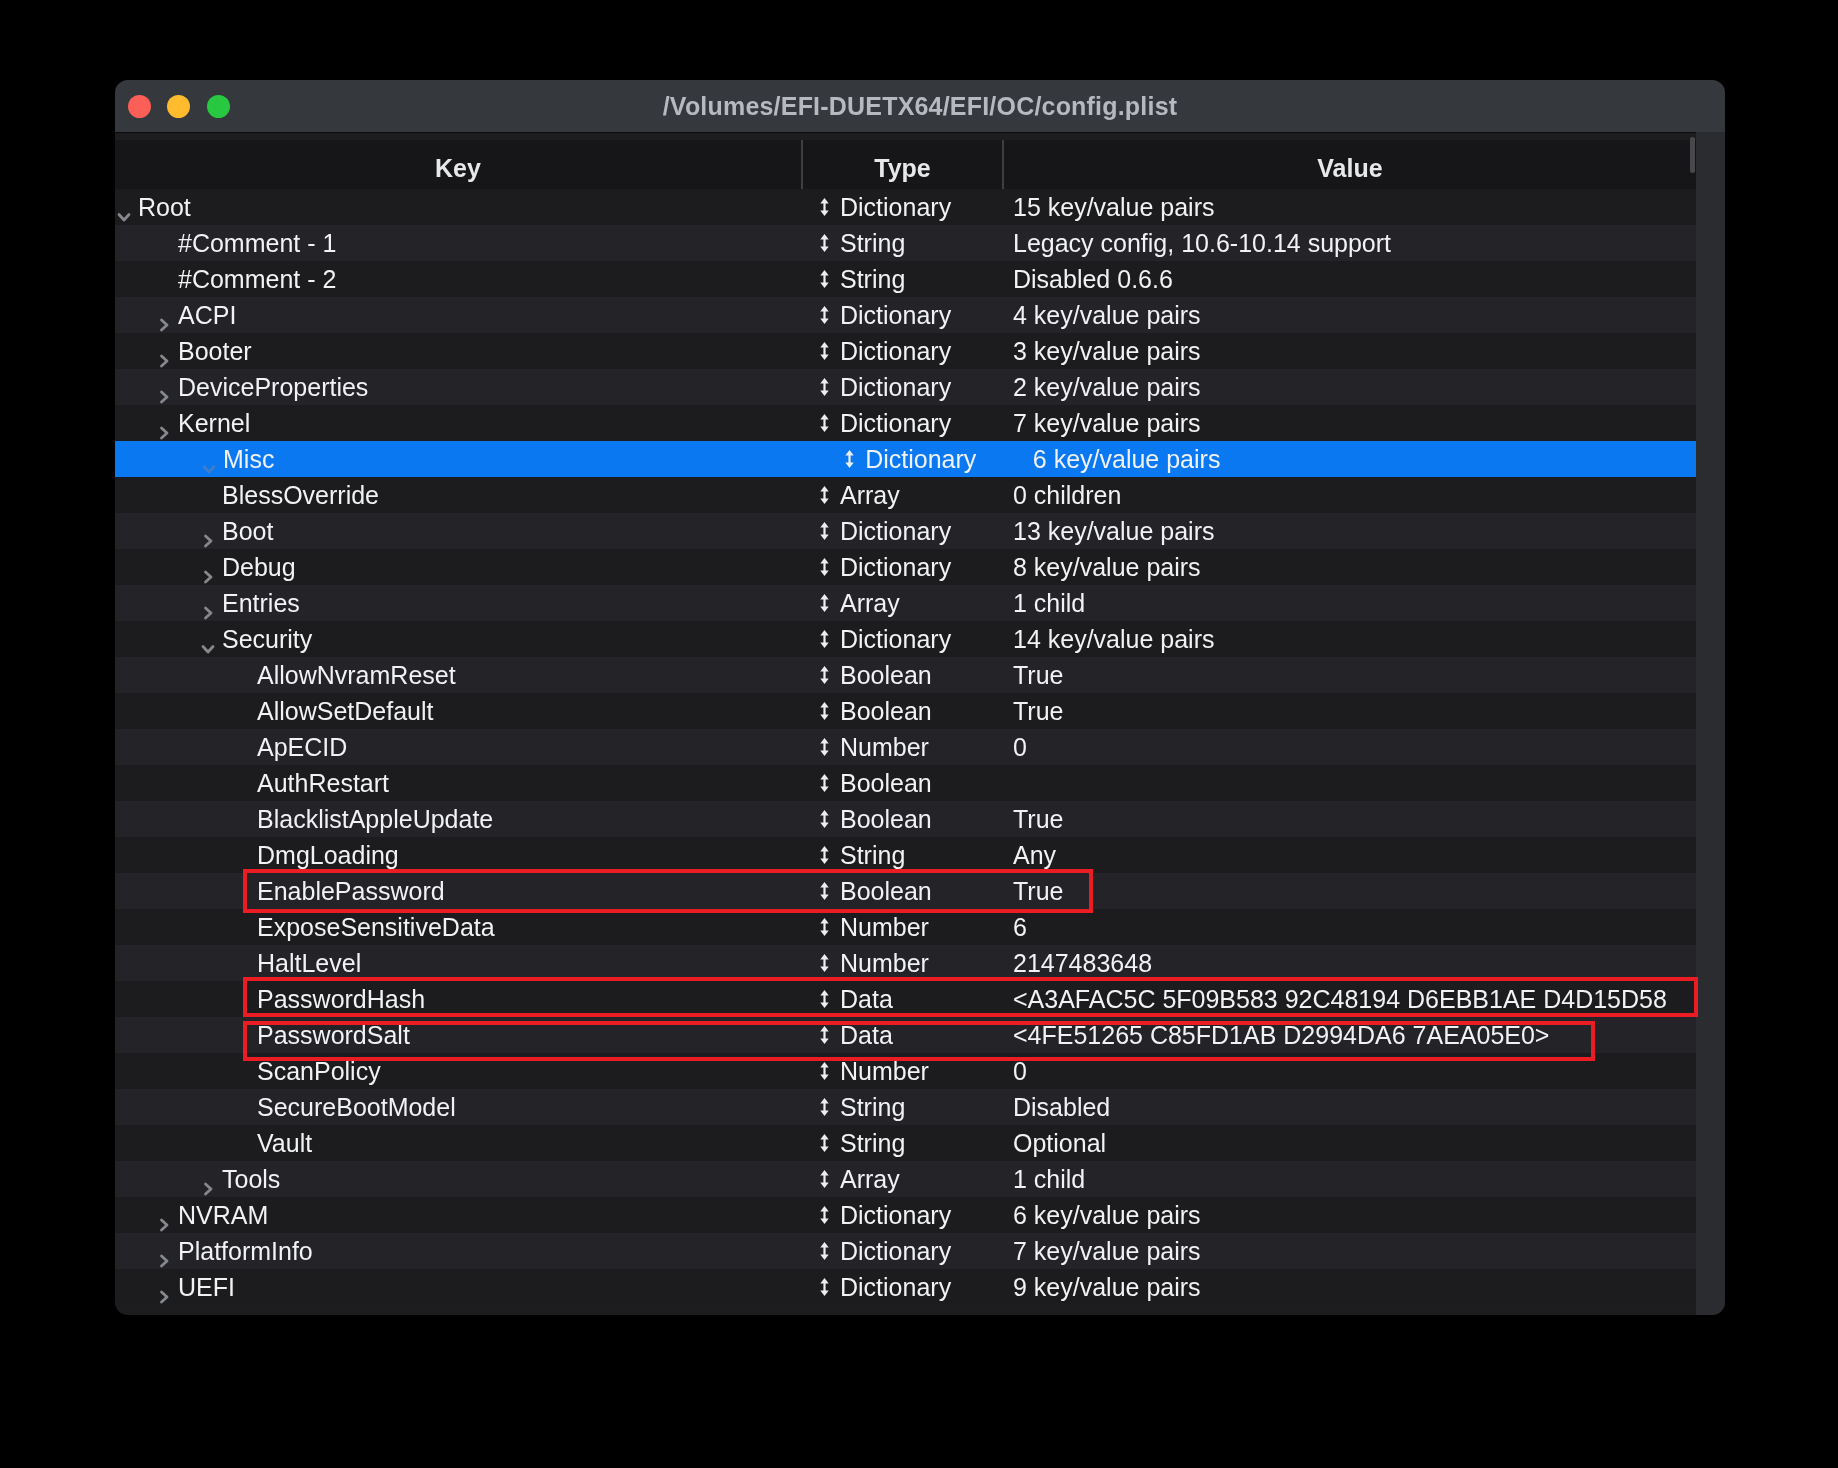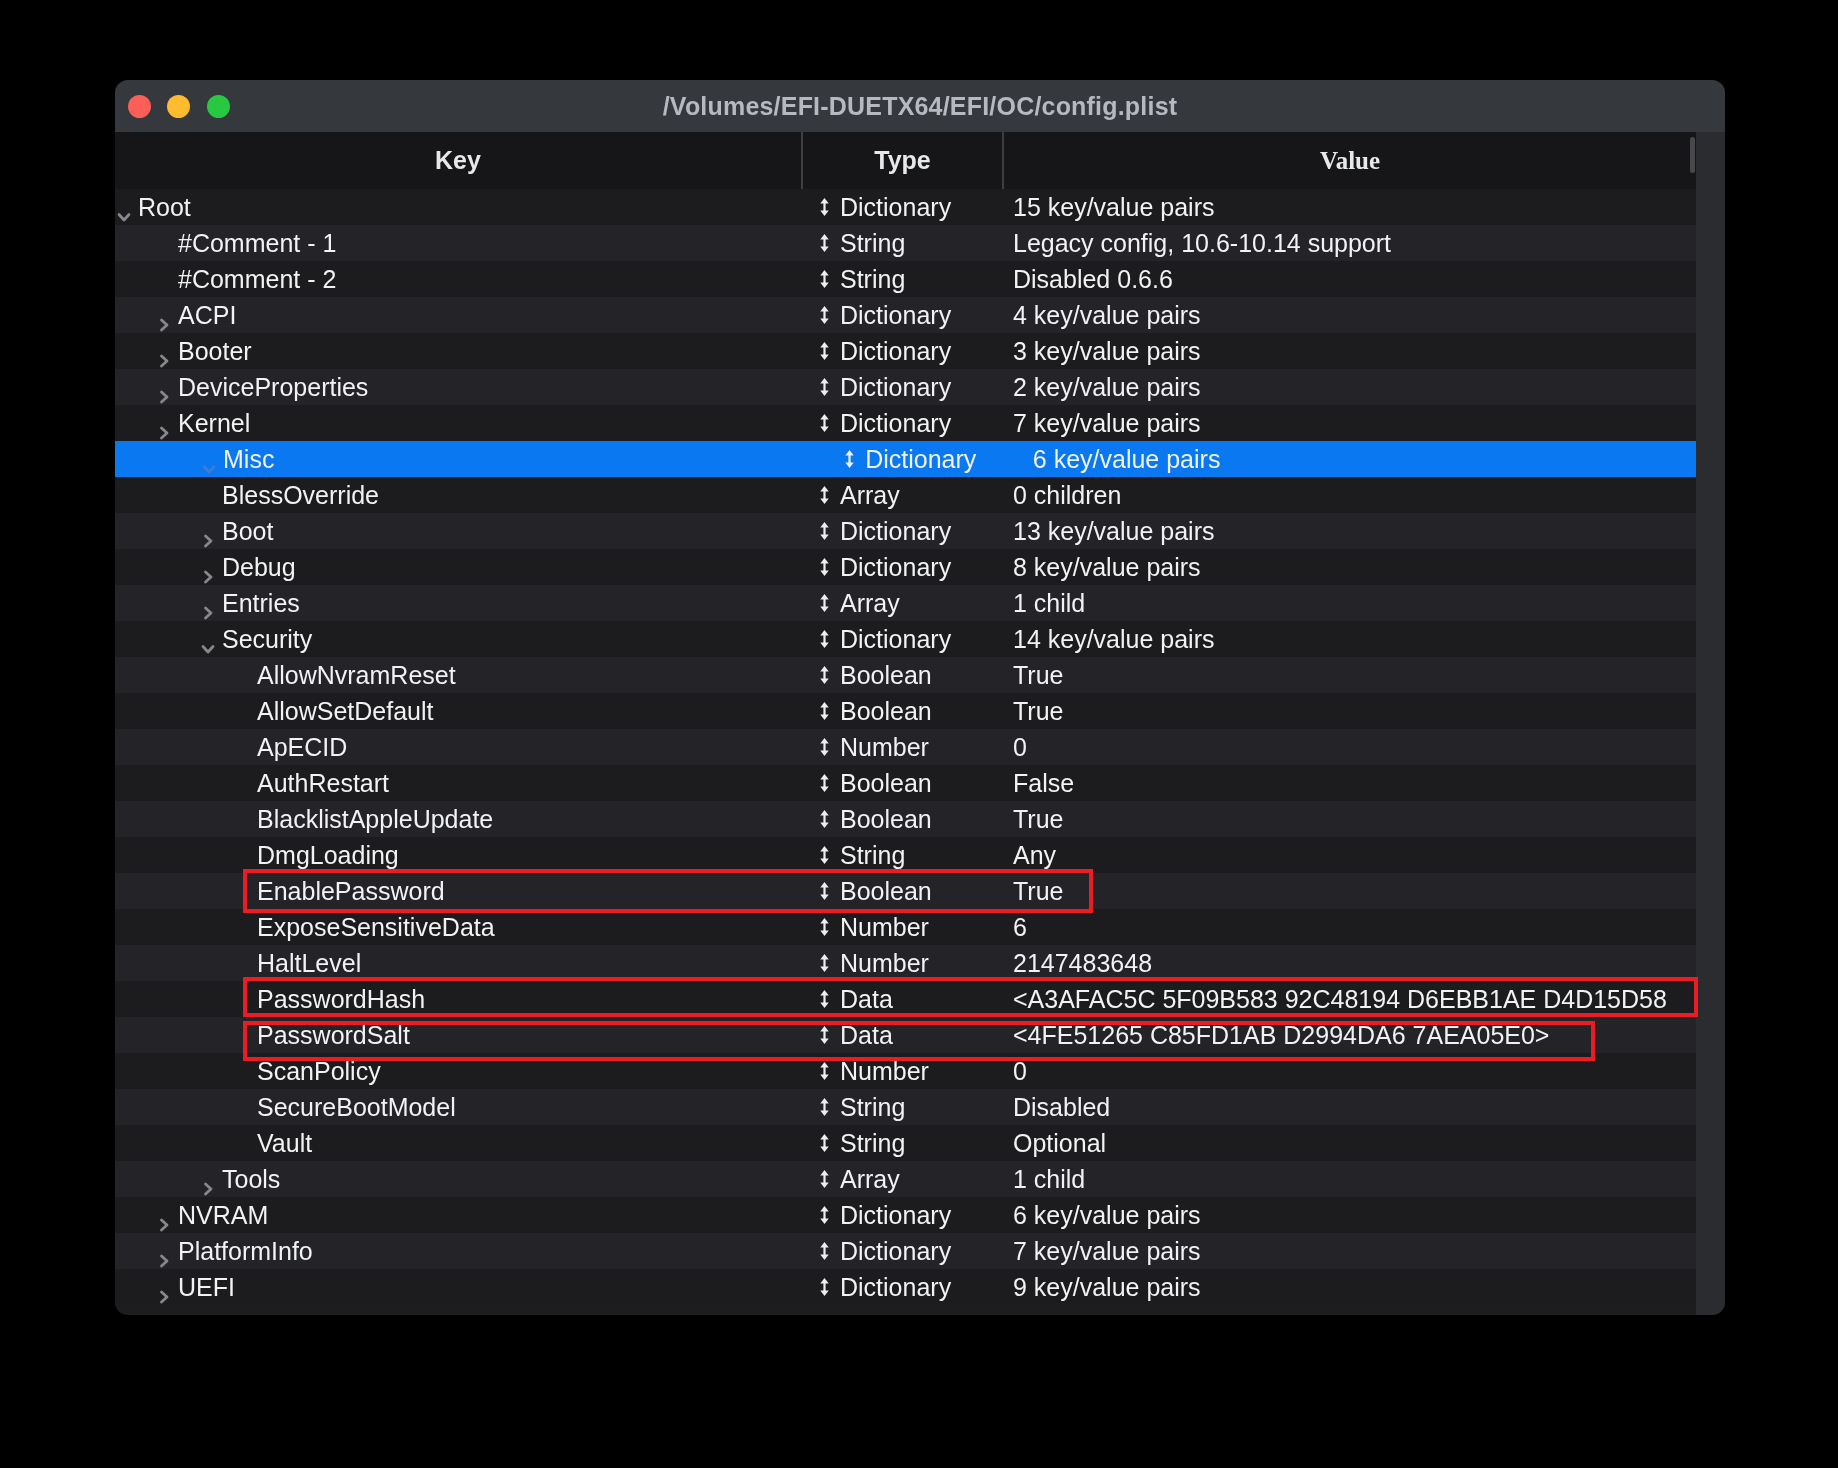--- a/index.html
+++ b/index.html
@@ -18,27 +18,27 @@
   .light-close{left:13px;background:#fc5f57;}
   .light-min{left:52px;background:#febb2e;}
   .light-max{left:92px;background:#28c840;}
 
   
   .strip{position:absolute;top:52px;bottom:0;left:1581px;width:29px;background:#2a2c2f;}
   .thumb{position:absolute;left:1575px;top:57px;width:5px;height:36px;
          background:#47494c;border-radius:3px;}
 
   
-  .header{position:absolute;left:0;top:52px;width:1581px;height:57px;background:#161618;
+  .header{position:absolute;left:0;top:60px;width:1581px;height:57px;background:#161618;
           border-bottom:1px solid #050505;display:flex;}
   .hcell{height:57px;line-height:57px;text-align:center;color:#e6e8ea;
          font-size:25px;font-weight:600;box-sizing:border-box;}
   .hcell-0{width:686px;}
   .hcell-1{width:201px;border-left:2px solid #3c3e41;}
-  .hcell-2{width:694px;border-left:2px solid #3c3e41;font-family:Liberation Serif, serif;}
+  .hcell-2{width:694px;border-left:2px solid #3c3e41;}
 
   
   .rows{position:absolute;left:0;top:109px;width:1581px;}
   .row{height:36px;display:flex;font-size:25px;color:#f1f2f3;}
   .row.odd{background:#1c1c1e;}
   .row.even{background:#242428;}
   .row.selected{background:#0a78f0;padding-left:45px;}
   .cell{height:36px;line-height:36px;white-space:nowrap;overflow:hidden;box-sizing:border-box;}
   .cell-key{width:686px;display:flex;align-items:flex-end;}
   .cell-type{width:201px;padding-left:17px;display:flex;align-items:center;}
@@ -445,21 +445,20 @@
         <div class="cell cell-type">
           <span class="ud">
             <svg width="13" height="20" viewBox="0 0 12 20">
               <path d="M6 1 L10.2 6.6 L1.8 6.6 Z" fill="currentColor"></path>
               <rect x="4.9" y="6" width="2.2" height="8" fill="currentColor"></rect>
               <path d="M6 19 L10.2 13.4 L1.8 13.4 Z" fill="currentColor"></path>
             </svg>
           </span>
           <span>Boolean</span>
         </div>
-        <div class="cell cell-value">False</div>
       </div>
       <div class="row even">
         <div class="cell cell-key ind3">
           <span class="pad"></span>
           <span class="chev none">
             <svg width="16" height="16" viewBox="0 0 16 16">
               <path d="M5.5 3 L11 8 L5.5 13" fill="none" stroke="currentColor" stroke-width="2.8" stroke-linecap="round" stroke-linejoin="round"></path>
             </svg>
           </span>
           <span>BlacklistAppleUpdate</span>

